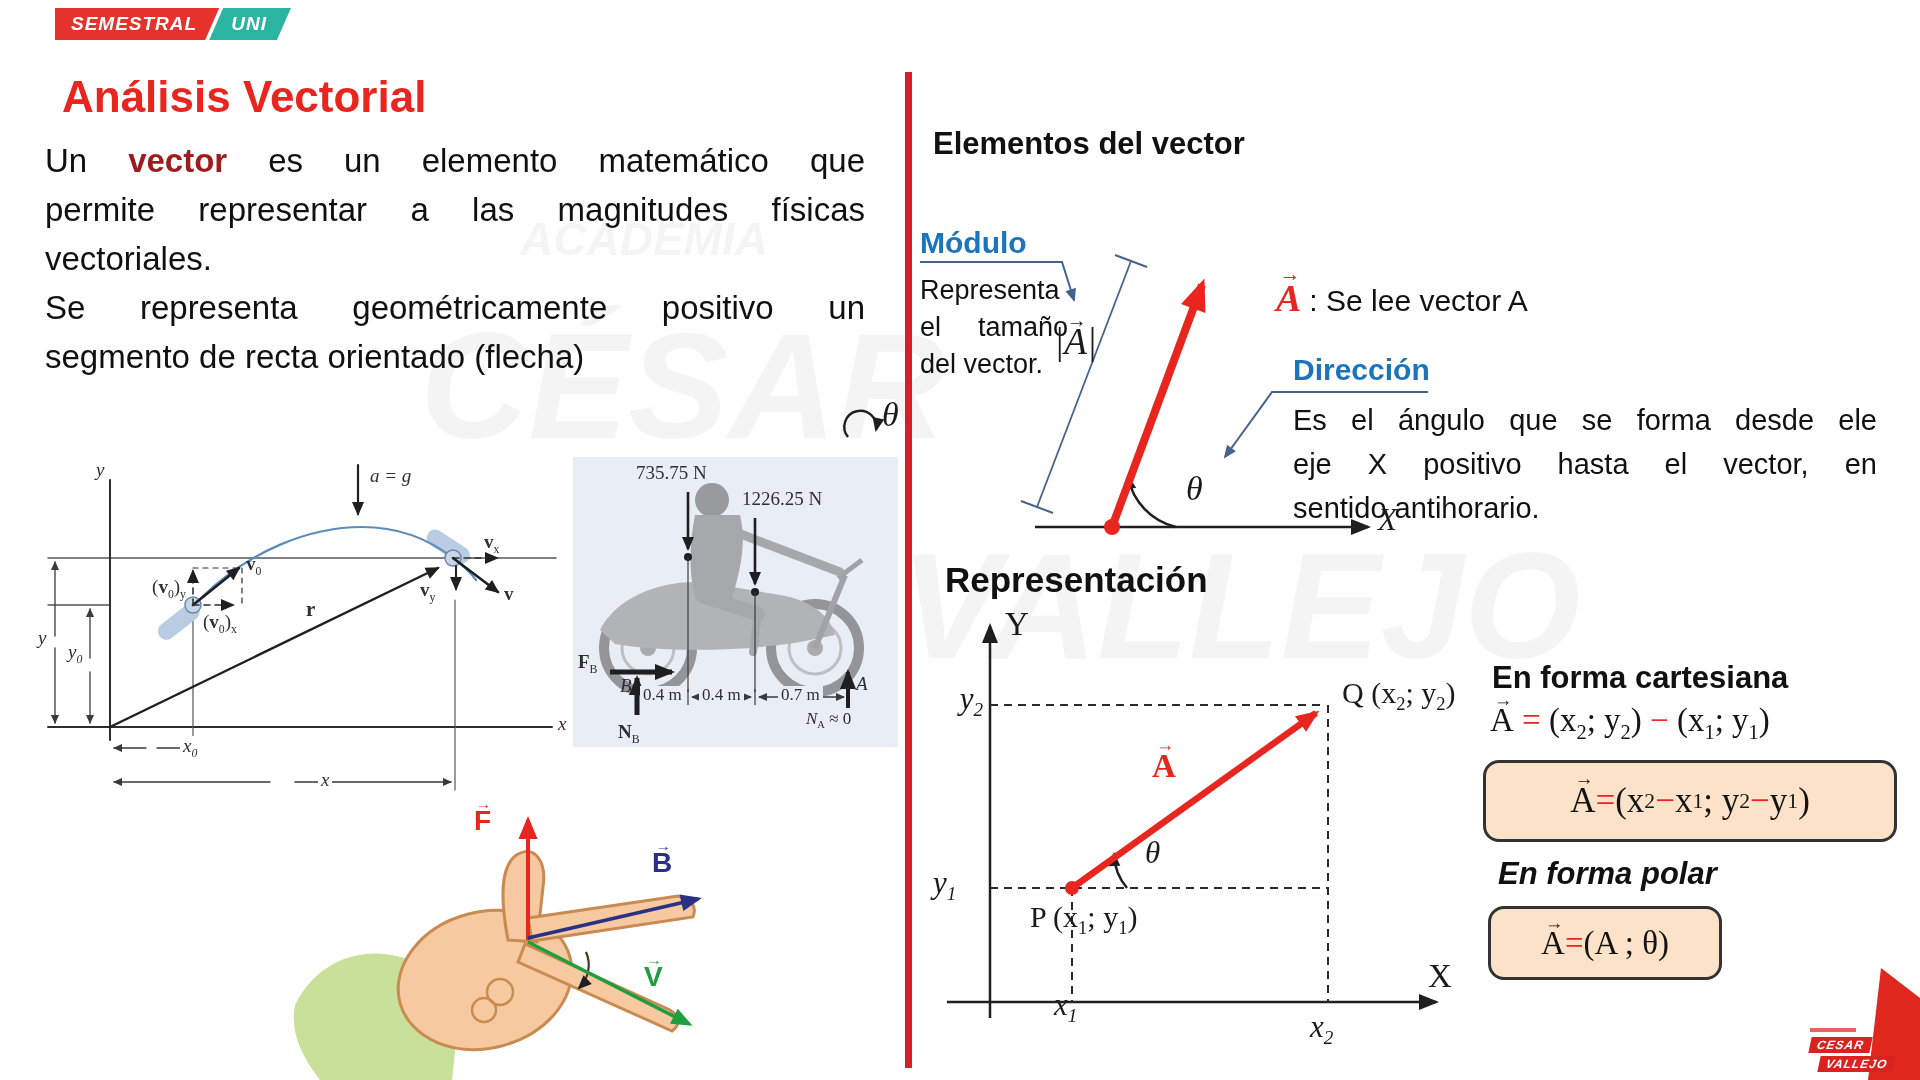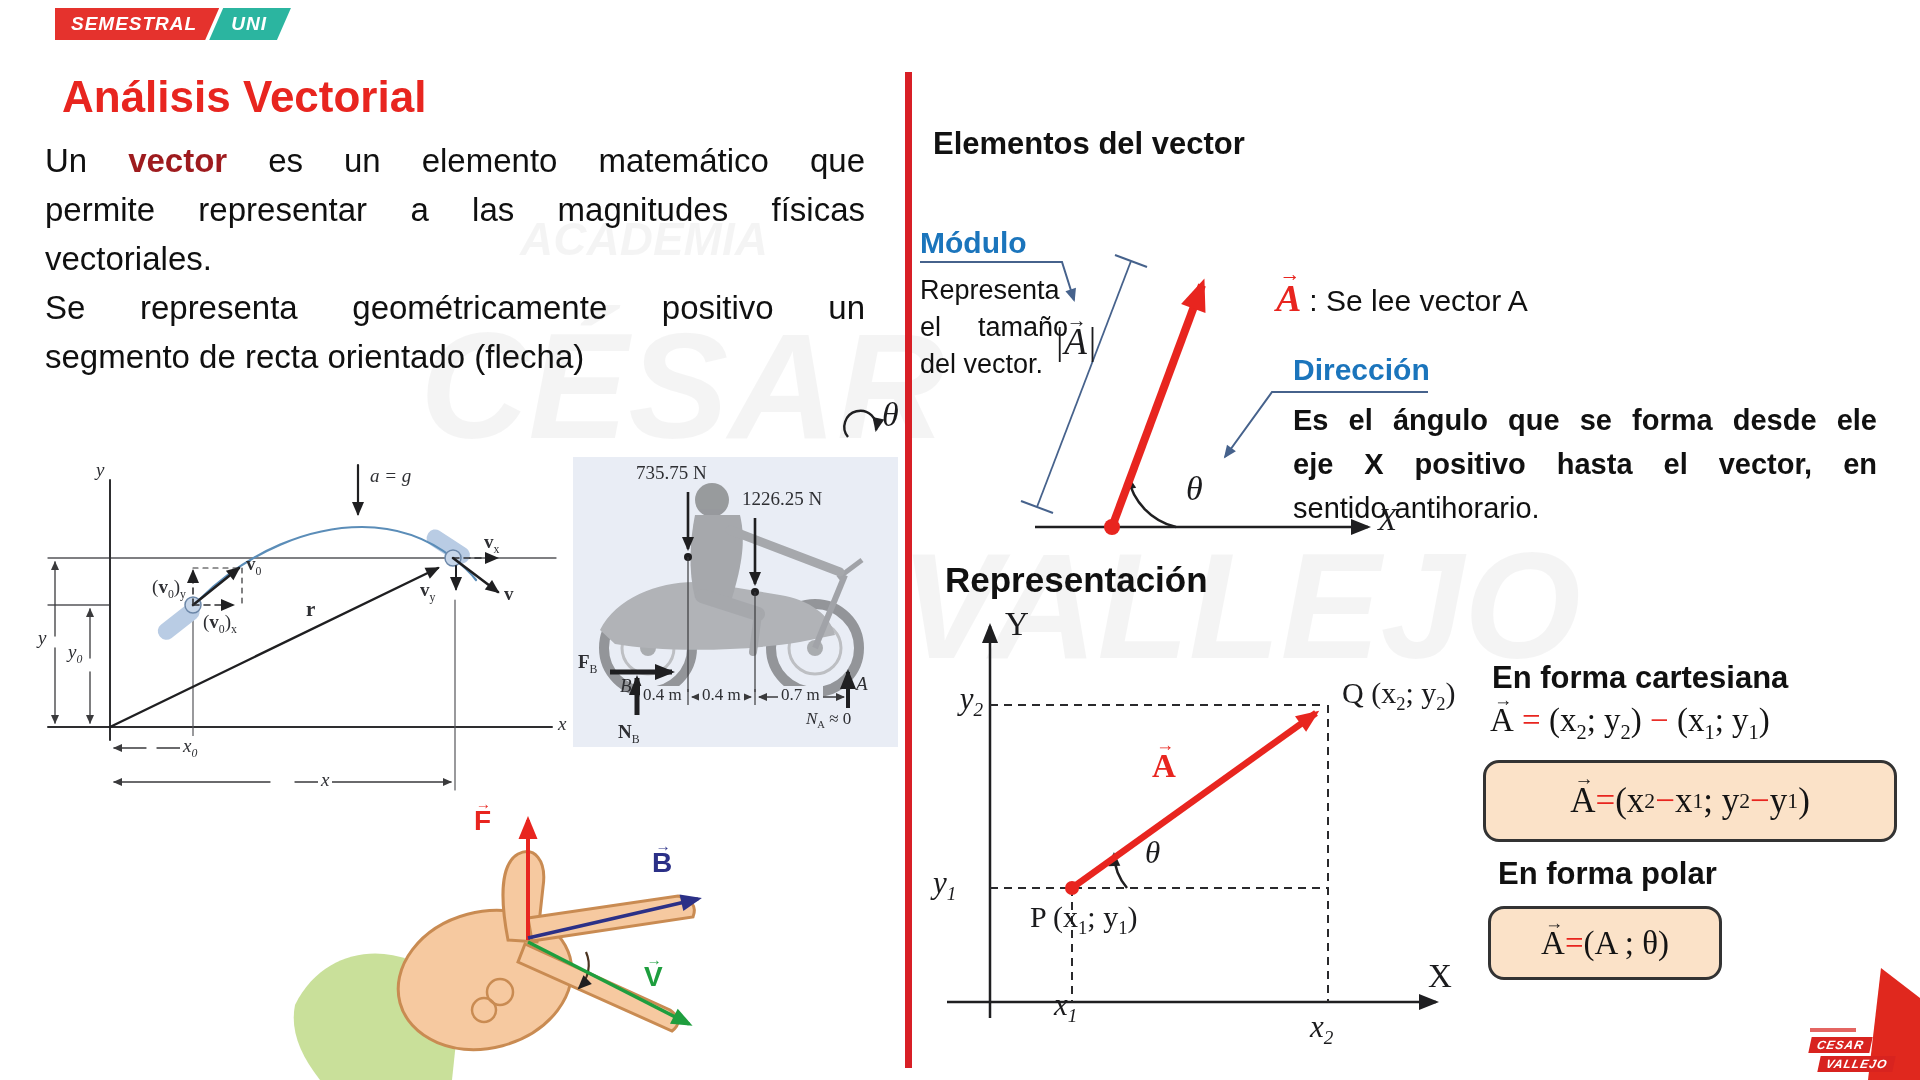--- a/index.html
+++ b/index.html
@@ -28,21 +28,21 @@
   .intro .jl{text-align:justify;text-align-last:justify;}
   .intro .ll{text-align:left;}
   .divider{position:absolute;left:905px;top:72px;width:7px;height:996px;background:#d81f26;}
   .wm{position:absolute;font-weight:900;font-style:italic;color:rgba(0,0,0,0.045);pointer-events:none;}
   
   .h-elements{position:absolute;left:933px;top:126px;font-size:31px;font-weight:bold;color:#111;}
   .blue-t{position:absolute;font-size:30px;font-weight:bold;color:#1b75bc;}
   .modulo-block{position:absolute;left:920px;top:272px;width:148px;font-size:27px;line-height:37px;color:#111;}
   .modulo-block .jl{text-align:justify;text-align-last:justify;}
   .dir-block{position:absolute;left:1293px;top:398px;width:584px;font-size:29px;line-height:44px;color:#111;}
-  .dir-block .jl{text-align:justify;text-align-last:justify;font-weight:bold;}
+  .dir-block .jl{text-align:justify;text-align-last:justify;}
   .selee{position:absolute;left:1276px;top:276px;display:flex;align-items:baseline;gap:8px;}
   .selee .a{font-family:"Liberation Serif","DejaVu Serif",serif;font-style:italic;
             font-size:38px;color:#e8251f;font-weight:bold;}
   .selee .t{font-size:30px;color:#111;}
   .h-rep{position:absolute;left:945px;top:560px;font-size:35px;font-weight:bold;color:#111;}
   .ftitle{position:absolute;font-size:31px;font-weight:bold;color:#111;}
   .formula{position:absolute;font-family:"Liberation Serif","DejaVu Serif",serif;font-size:33px;color:#141414;}
   .fbox{position:absolute;background:#fbe2c8;border:3px solid #333;border-radius:16px;
         display:flex;align-items:center;justify-content:center;
         font-family:"Liberation Serif","DejaVu Serif",serif;color:#141414;}
@@ -293,21 +293,21 @@
   <div class="lbl ser it" style="left:1054px;top:988px;font-size:31px;">x<sub>1</sub></div>
   <div class="lbl ser it" style="left:1310px;top:1010px;font-size:31px;">x<sub>2</sub></div>
   <div class="lbl ser" style="left:1342px;top:676px;font-size:30px;">Q (x<sub>2</sub>; y<sub>2</sub>)</div>
   <div class="lbl ser" style="left:1030px;top:900px;font-size:30px;">P (x<sub>1</sub>; y<sub>1</sub>)</div>
   <div class="lbl ser" style="left:1152px;top:748px;font-size:33px;font-weight:bold;color:#e8251f;"><span class="vec">A</span></div>
   <div class="lbl ser it" style="left:1145px;top:836px;font-size:31px;">θ</div>
 
   <div class="ftitle" style="left:1492px;top:660px;">En forma  cartesiana</div>
   <div class="formula" style="left:1490px;top:702px;"><span class="vec">A</span> <span class="red">=</span> (x<sub>2</sub>; y<sub>2</sub>) <span class="red">−</span> (x<sub>1</sub>; y<sub>1</sub>)</div>
   <div class="fbox" style="left:1483px;top:760px;width:408px;height:76px;font-size:35px;"><span class="vec">A</span> <span class="red">=</span> (x<sub>2</sub> <span class="red">−</span> x<sub>1</sub> ; y<sub>2</sub> <span class="red">−</span> y<sub>1</sub>)</div>
-  <div class="ftitle" style="left:1498px;top:856px;">En forma  polar</div>
+  <div class="ftitle" style="left:1498px;top:856px;font-style:italic;">En forma  polar</div>
   <div class="fbox" style="left:1488px;top:906px;width:228px;height:68px;font-size:33px;"><span class="vec">A</span> <span class="red">=</span> (A ;  θ)</div>
 
   <div class="logo">
     <div class="bar"></div>
     <div><span class="lb">CESAR</span></div>
     <div class="r2"><span class="lb">VALLEJO</span></div>
   </div>
 
 </div>
 

